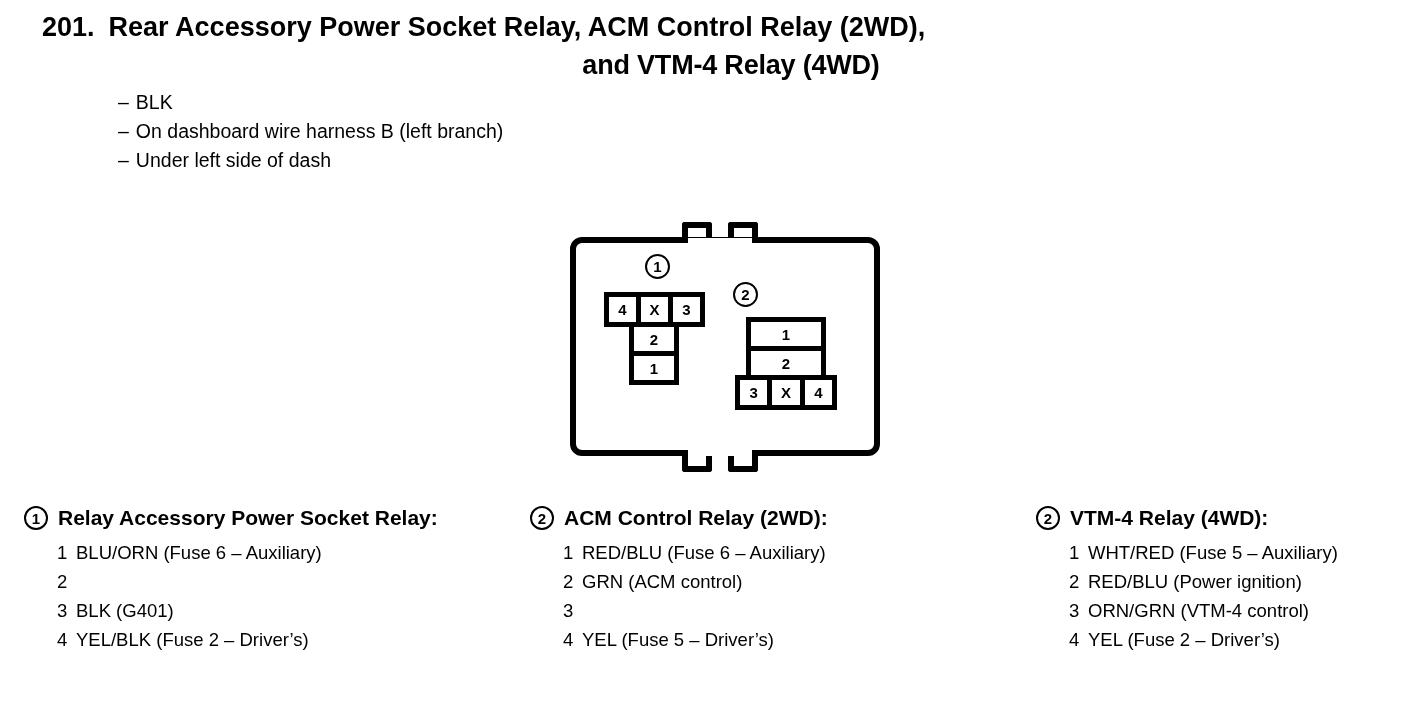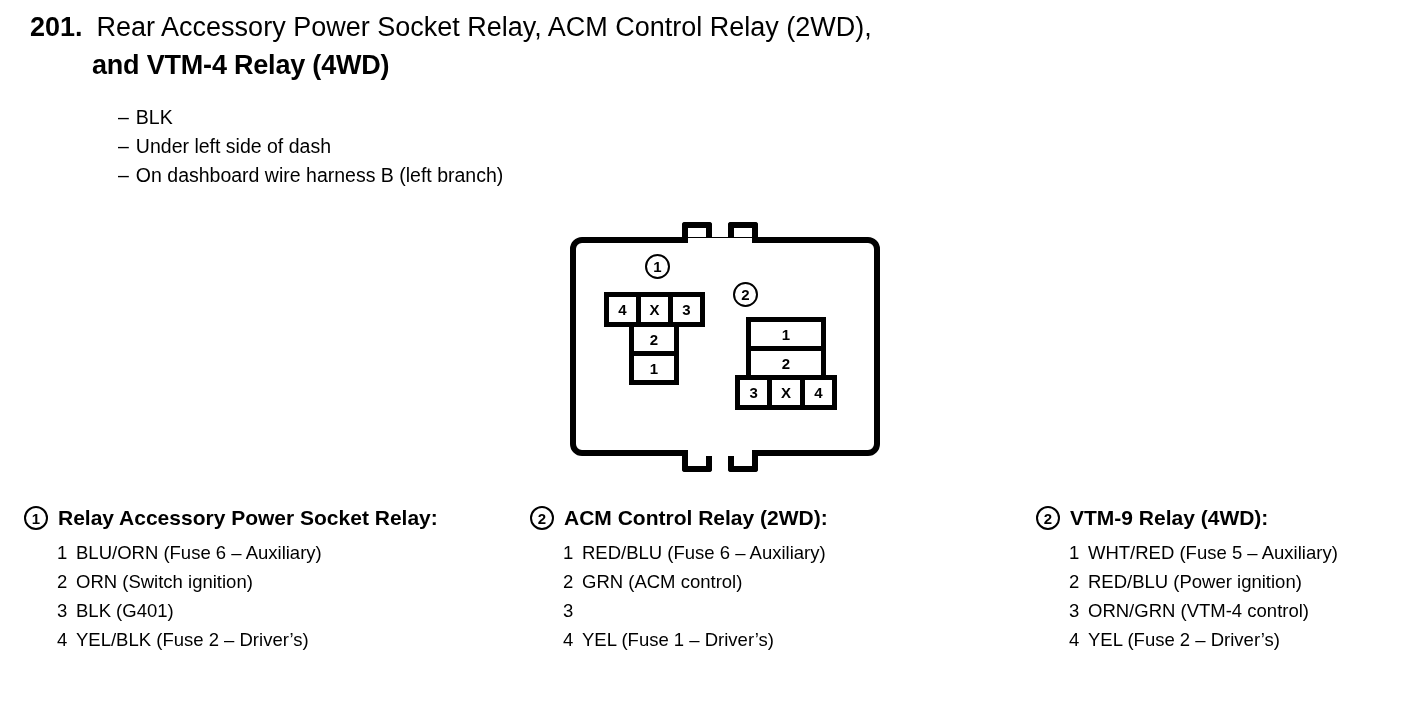--- a/index.html
+++ b/index.html
@@ -22,32 +22,32 @@
     left: 30px; top: 8px;
     width: 1340px;
   }
   .title-line {
     font-size: 27px;
     font-weight: bold;
     line-height: 38px;
     letter-spacing: -0.2px;
     white-space: nowrap;
   }
-  .title-row { display: flex; align-items: flex-start; }
+  .title-row { display: flex; align-items: flex-start; margin-left: 12px; }
   .title-num {
     font-size: 27px; font-weight: bold;
     line-height: 38px;
     margin-right: 14px;
   }
-  .title-text { font-size: 27px; font-weight: normal; line-height: 38px; }
+  .title-text { font-size: 27px; font-weight: bold; line-height: 38px; }
 
   
   .notes {
     position: absolute;
-    left: 118px; top: 103px;
+    left: 118px; top: 88px;
   }
   .note {
     font-size: 19.5px;
     line-height: 29px;
     white-space: nowrap;
   }
   .note .dash { margin-right: 7px; }
 
   
   .connector-area {
@@ -216,32 +216,32 @@
   .item-text { }
 </style>
 </head>
 <body>
 
 <div class="title-block">
   <div class="title-row">
     <span class="title-num">201.</span>
     <span class="title-text">Rear Accessory Power Socket Relay, ACM Control Relay (2WD),</span>
   </div>
-  <div class="title-line" style="padding-left:62px;">and VTM-4 Relay (4WD)</div>
+  <div class="title-line" style="padding-left:62px;text-align:center;">and VTM-4 Relay (4WD)</div>
 </div>
 
 <div class="notes">
   <div class="note">
     <span class="dash">–</span><span>BLK</span>
   </div>
   <div class="note">
+    <span class="dash">–</span><span>On dashboard wire harness B (left branch)</span>
+  </div>
+  <div class="note">
     <span class="dash">–</span><span>Under left side of dash</span>
-  </div>
-  <div class="note">
-    <span class="dash">–</span><span>On dashboard wire harness B (left branch)</span>
   </div>
 </div>
 
 <div class="connector-area">
 
   <div class="tab tab-top-left"></div>
   <div class="tab tab-top-right"></div>
   <div class="tab tab-bot-left"></div>
   <div class="tab tab-bot-right"></div>
 
@@ -283,21 +283,20 @@
     <div class="circ circ-head">1</div>
     <div class="legend-title">Relay Accessory Power Socket Relay:</div>
   </div>
   <div class="legend-items">
     <div class="legend-item">
       <span class="item-num">1</span>
       <span class="item-text">BLU/ORN (Fuse 6 – Auxiliary)</span>
     </div>
     <div class="legend-item">
       <span class="item-num">2</span>
-      <span class="item-text">ORN (Switch ignition)</span>
     </div>
     <div class="legend-item">
       <span class="item-num">3</span>
       <span class="item-text">BLK (G401)</span>
     </div>
     <div class="legend-item">
       <span class="item-num">4</span>
       <span class="item-text">YEL/BLK (Fuse 2 – Driver’s)</span>
     </div>
   </div>
@@ -315,29 +314,29 @@
     </div>
     <div class="legend-item">
       <span class="item-num">2</span>
       <span class="item-text">GRN (ACM control)</span>
     </div>
     <div class="legend-item">
       <span class="item-num">3</span>
     </div>
     <div class="legend-item">
       <span class="item-num">4</span>
-      <span class="item-text">YEL (Fuse 1 – Driver’s)</span>
+      <span class="item-text">YEL (Fuse 5 – Driver’s)</span>
     </div>
   </div>
 </div>
 
 <div class="legend legend-3">
   <div class="legend-head">
     <div class="circ circ-head">2</div>
-    <div class="legend-title">VTM-9 Relay (4WD):</div>
+    <div class="legend-title">VTM-4 Relay (4WD):</div>
   </div>
   <div class="legend-items">
     <div class="legend-item">
       <span class="item-num">1</span>
       <span class="item-text">WHT/RED (Fuse 5 – Auxiliary)</span>
     </div>
     <div class="legend-item">
       <span class="item-num">2</span>
       <span class="item-text">RED/BLU (Power ignition)</span>
     </div>

